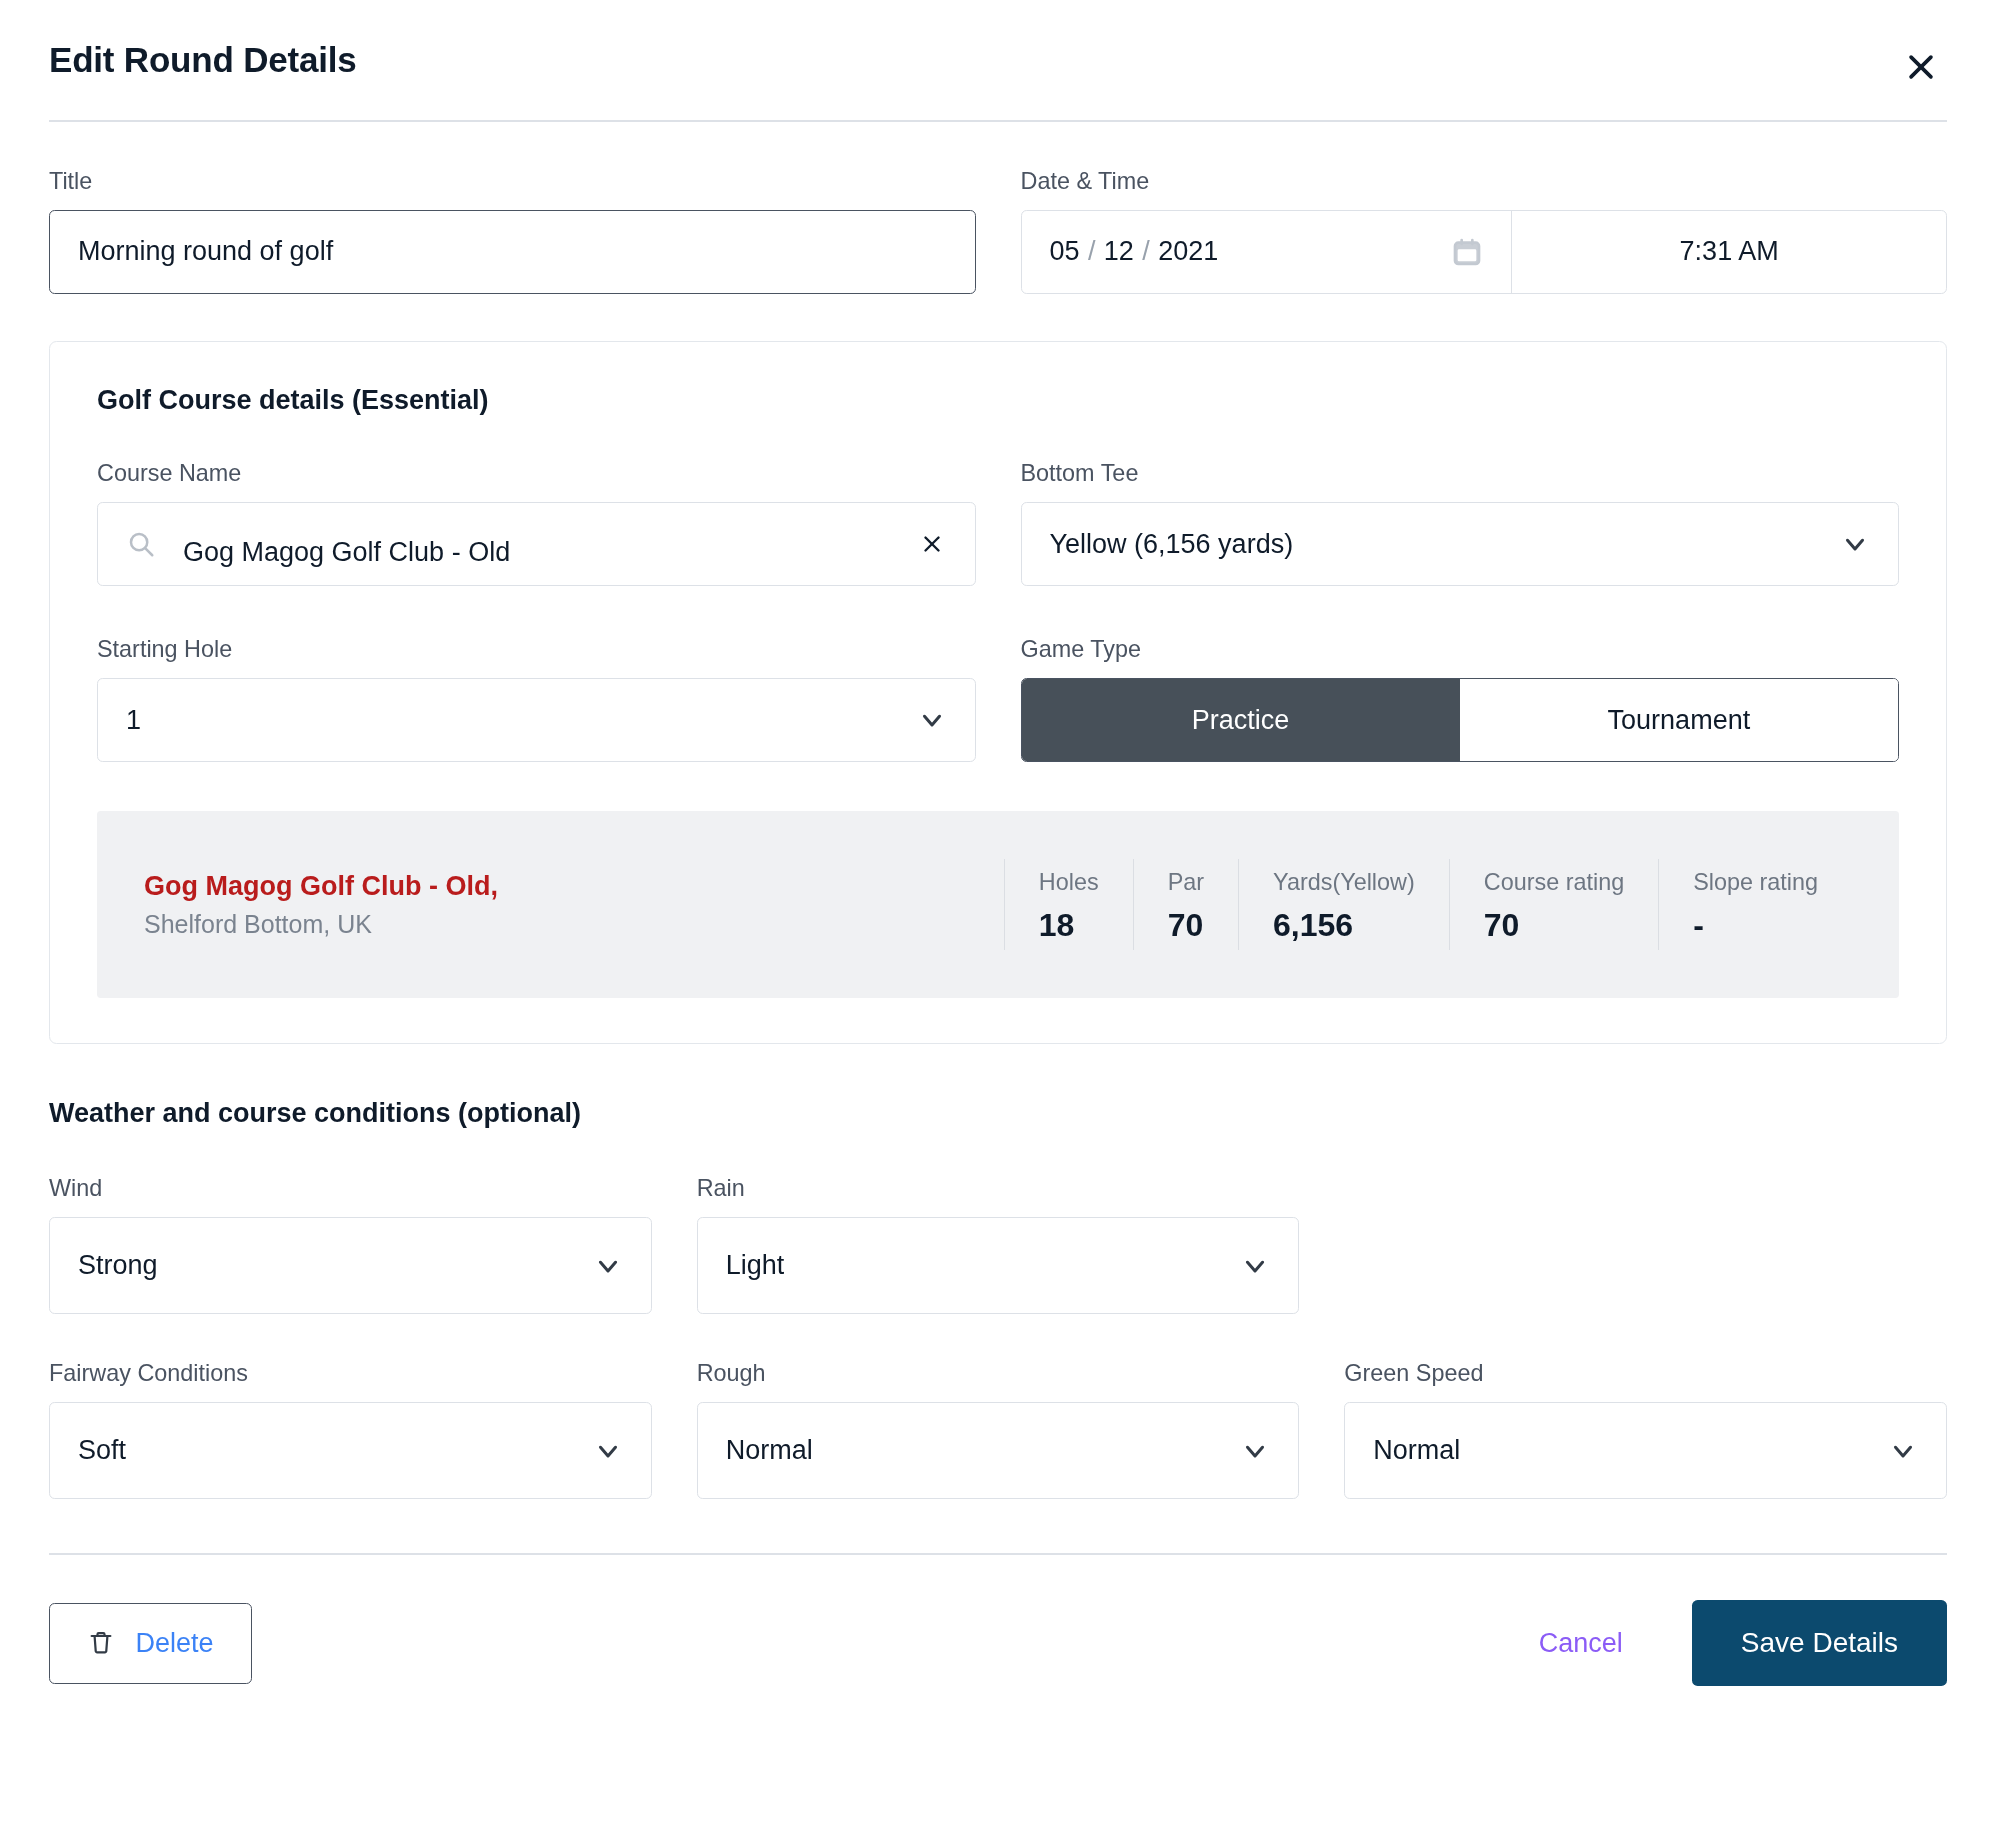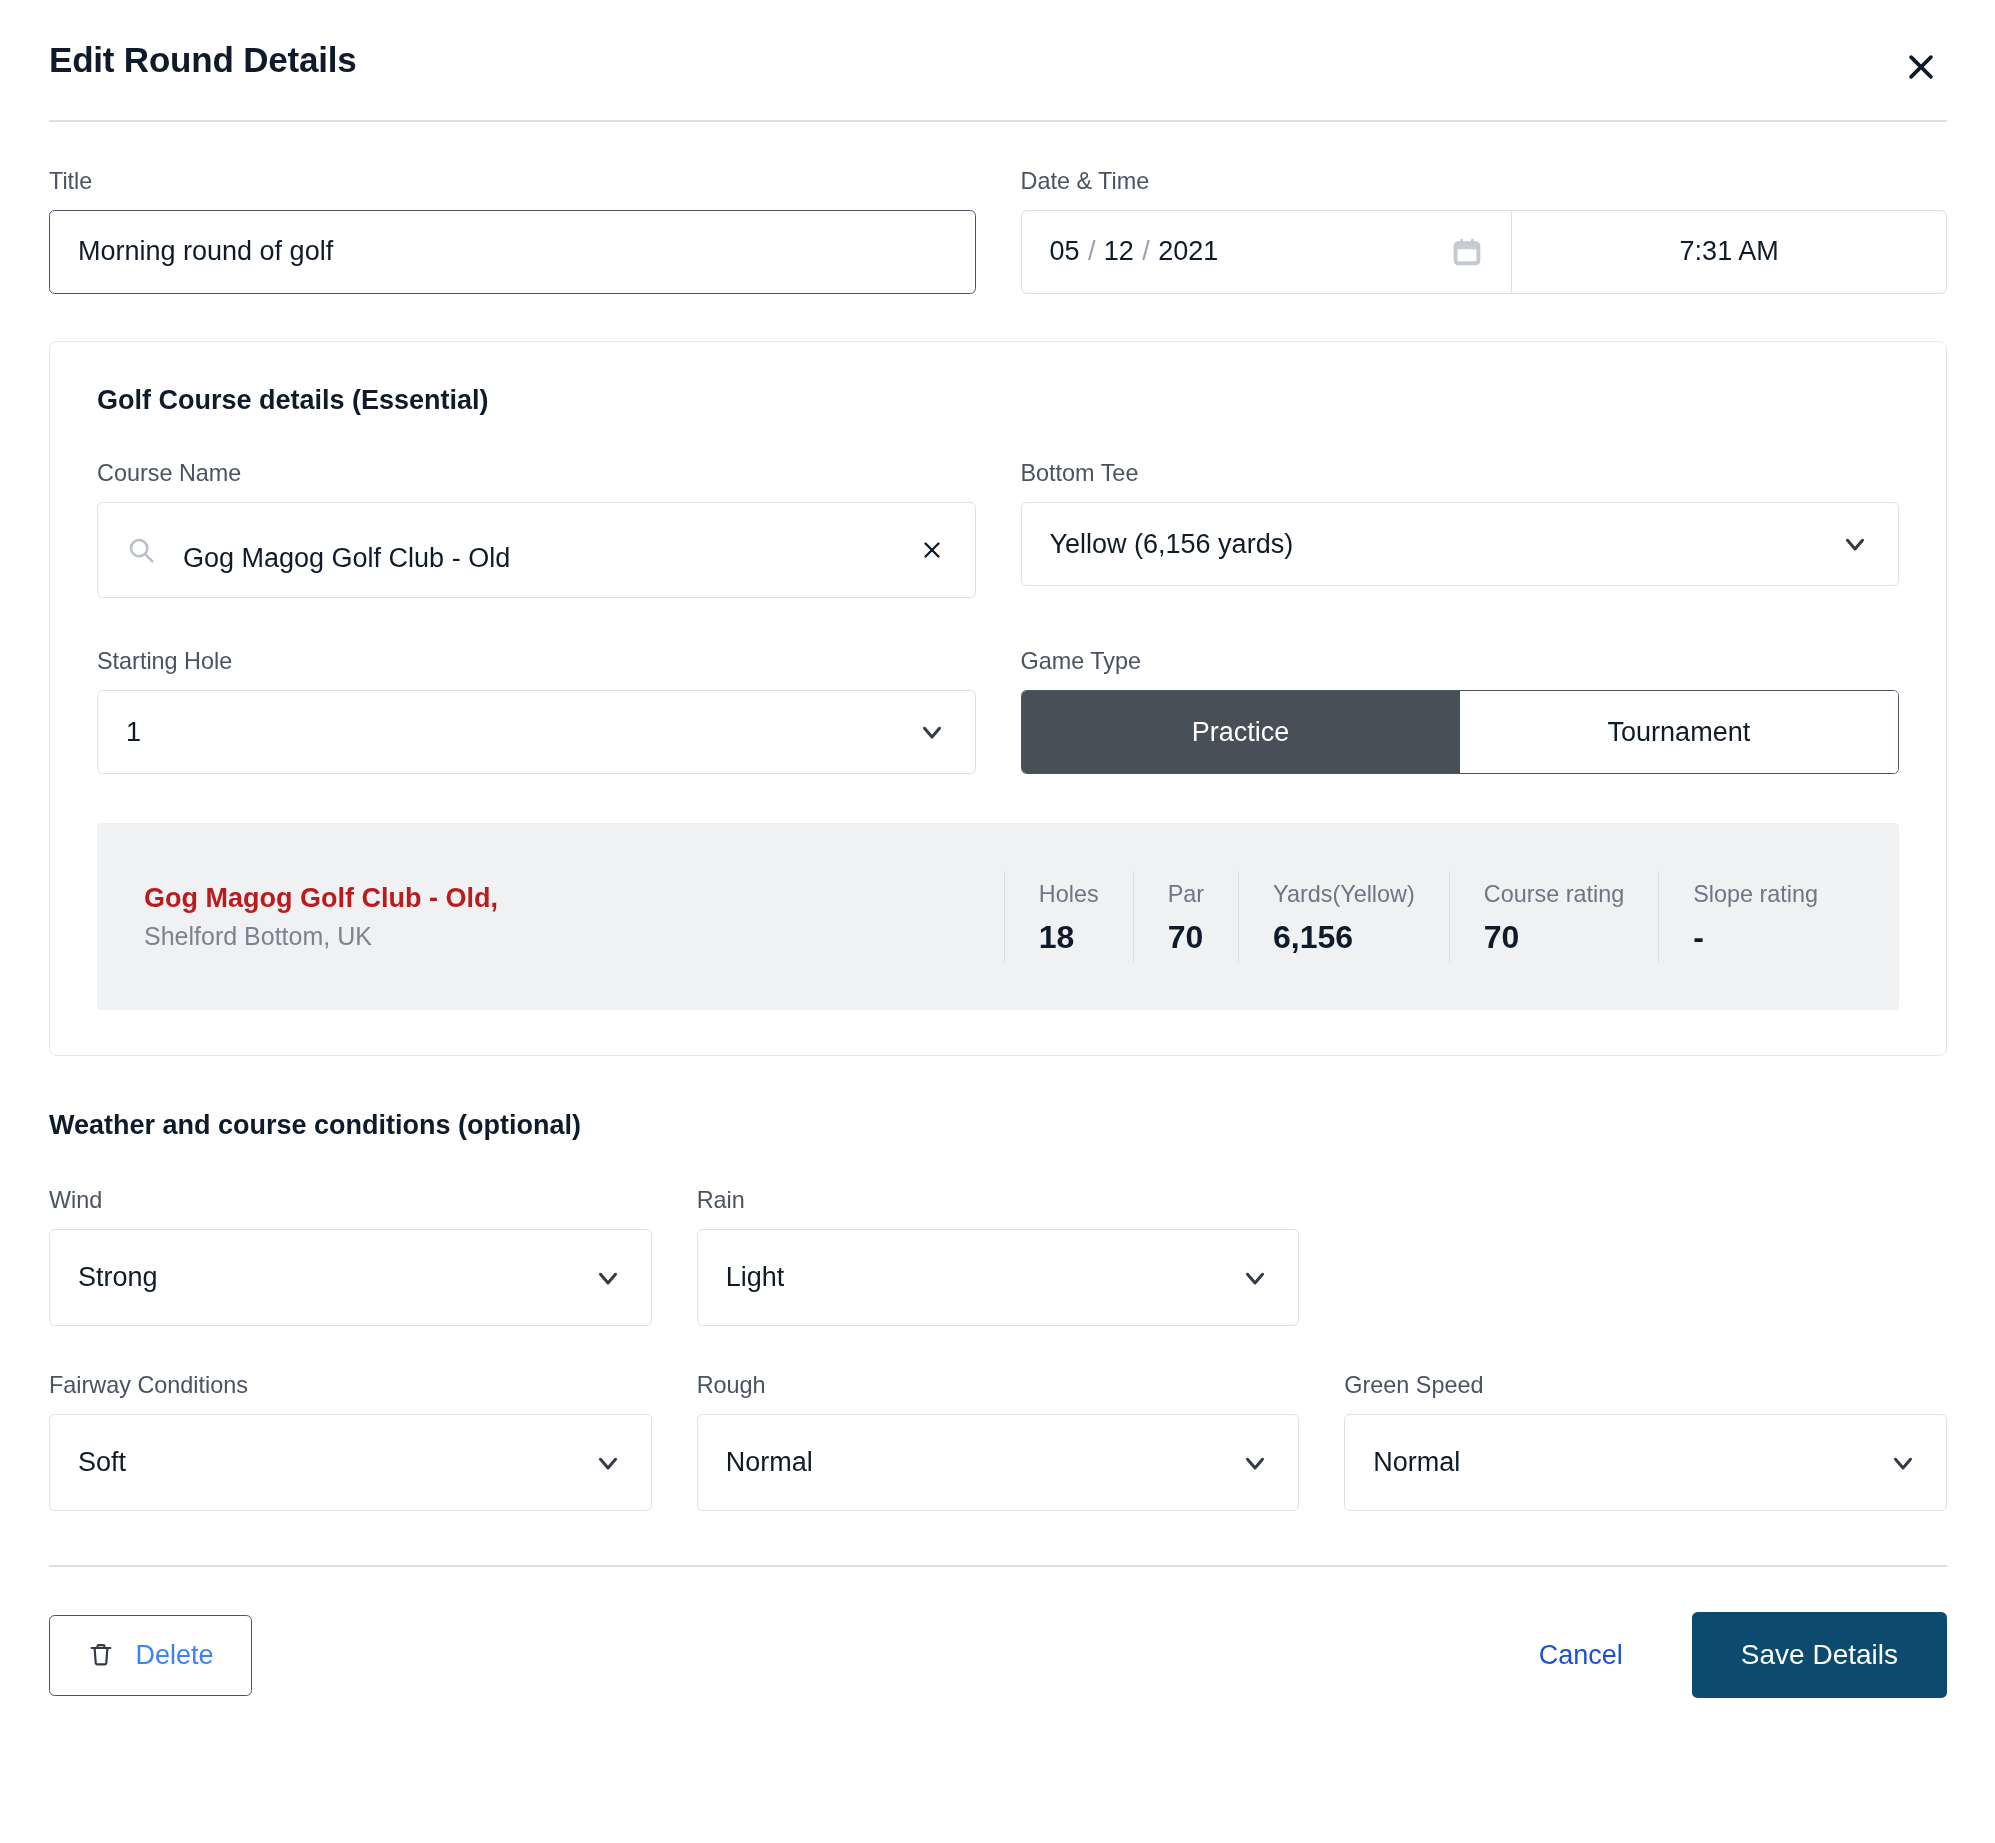--- a/index.html
+++ b/index.html
@@ -147,21 +147,21 @@
   .card-row {
     display: flex;
     gap: 45px;
   }
   .card-col { width: 881px; }
   .card-col.right { width: 881px; }
 
   .search-box {
     position: relative;
     width: 100%;
-    height: 96px;
+    height: 84px;
     border: 1.9px solid #dde1e7;
     border-radius: 5.6px;
     background: #fff;
     display: flex;
     align-items: center;
     padding: 17px 66px 0 36px;
   }
   .search-icon {
     position: absolute;
     left: 28px;
@@ -333,21 +333,21 @@
   }
   .footer-right {
     display: flex;
     align-items: center;
     gap: 52px;
   }
   .cancel-btn {
     background: none;
     border: none;
     font-size: 27px;
-    color: #1d4ed8;
+    color: #8b5cf6;
     cursor: pointer;
     padding: 9.4px 17px;
     font-family: "Liberation Sans", sans-serif;
   }
   .save-btn {
     height: 86px;
     padding: 0 49px;
     background: #0c4a6e;
     color: #ffffff;
     font-size: 28px;

